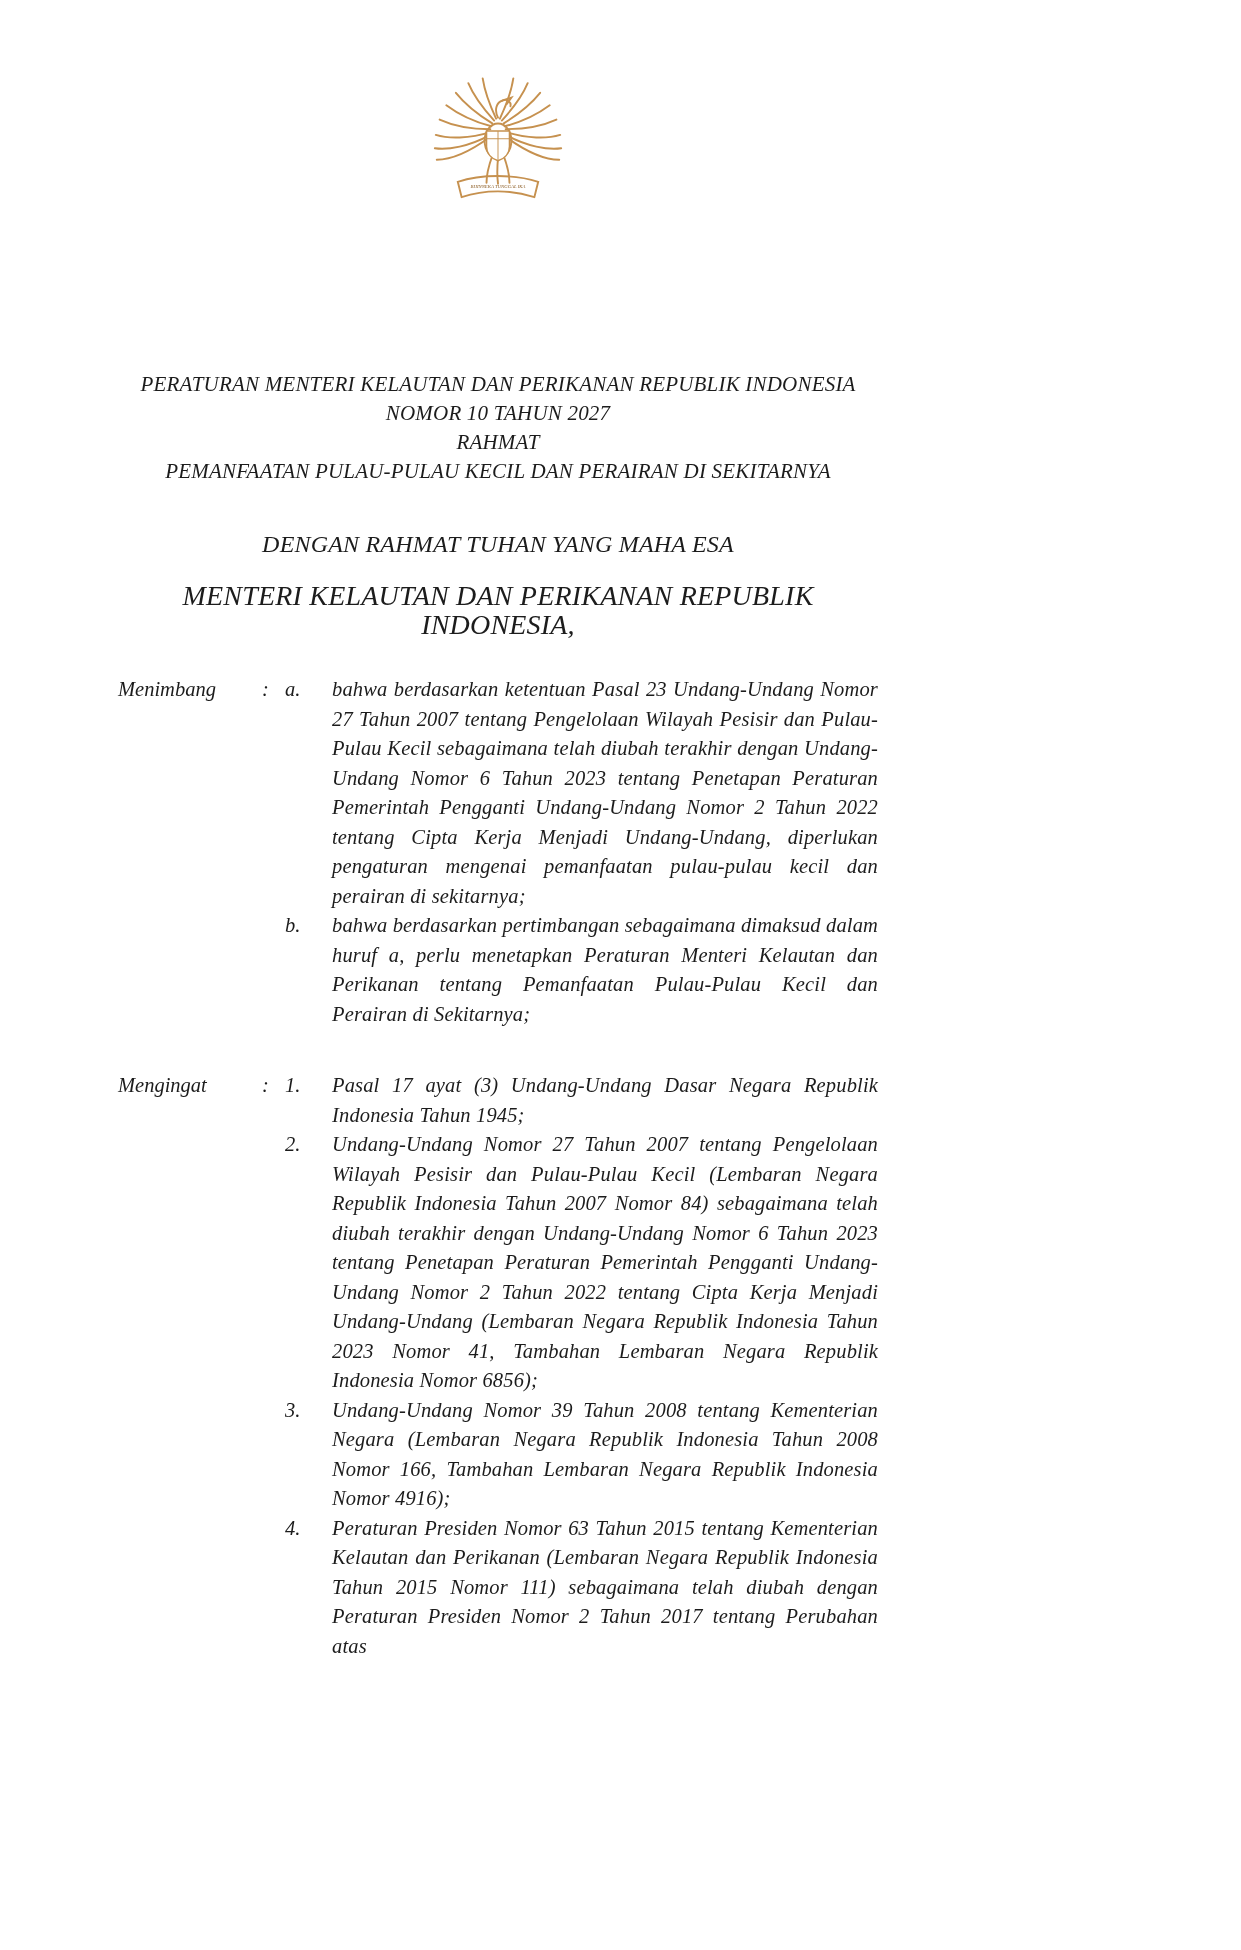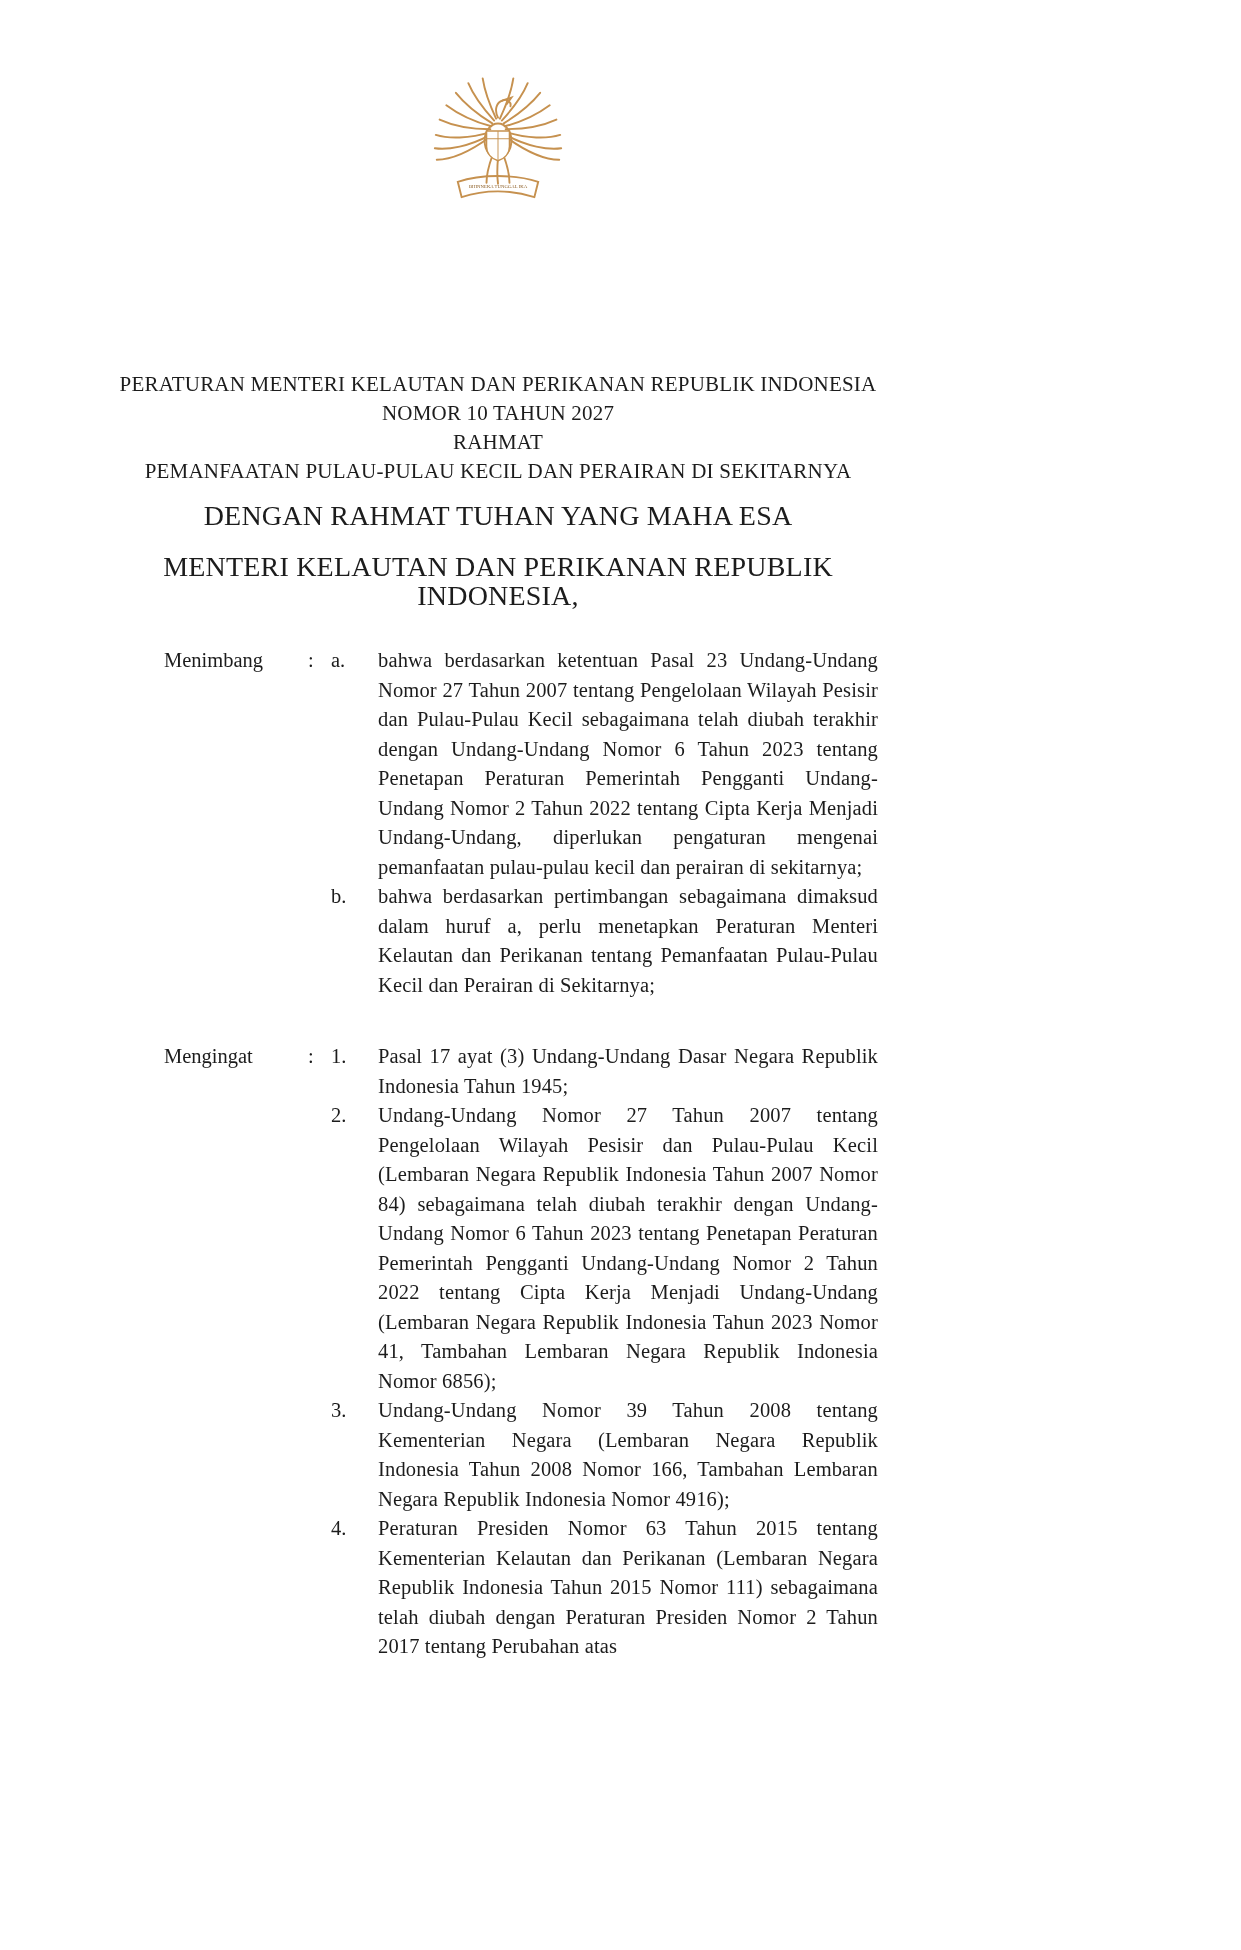--- a/index.html
+++ b/index.html
@@ -8,43 +8,44 @@
     background: #ffffff;
     font-family: "Liberation Serif", "DejaVu Serif", serif;
     color: #1c1c1c;
     -webkit-font-smoothing: antialiased;
   }
   .page {
     position: relative;
     width: 992px; height: 1950px;
     overflow: hidden;
     background: #ffffff;
+    font-style: italic;
   }
   .content {
     position: absolute;
     left: 118px; top: 0;
     width: 760px;
   }
   .emblem-wrap {
     padding-top: 60px;
     text-align: center;
   }
   .doc-heads {
     margin-top: 160px;
     text-align: center;
     font-size: 21px;
     line-height: 29px;
     letter-spacing: 0.2px;
   }
   .doc-heads .line { white-space: nowrap; }
-  .invocation { margin-top: 15px; text-align: center; font-size: 28px; line-height: 29px; letter-spacing: 0.2px; }
+  .invocation { margin-top: 44px; text-align: center; font-size: 24px; line-height: 29px; letter-spacing: 0.2px; }
   .authority  { margin-top: 22px; text-align: center; font-size: 28px; line-height: 29px; letter-spacing: 0.2px; }
 
   .sections { margin-top: 36px; font-size: 20.5px; line-height: 29.5px; }
-  .section { display: flex; align-items: flex-start; margin-left: 46px; }
+  .section { display: flex; align-items: flex-start; }
   .section + .section { margin-top: 42px; }
   .sec-label { width: 144px; flex: 0 0 144px; }
   .sec-colon { width: 23px;  flex: 0 0 23px; }
   .items { flex: 1 1 auto; }
   .item { display: flex; align-items: flex-start; }
   .item-marker { width: 47px; flex: 0 0 47px; }
   .item-text {
     flex: 1 1 auto;
     text-align: justify;
     text-justify: inter-word;

